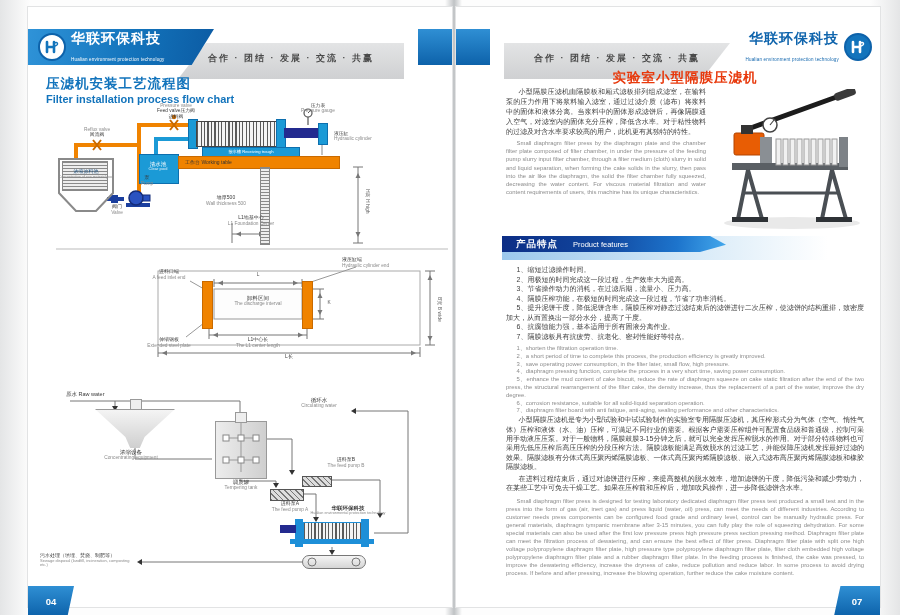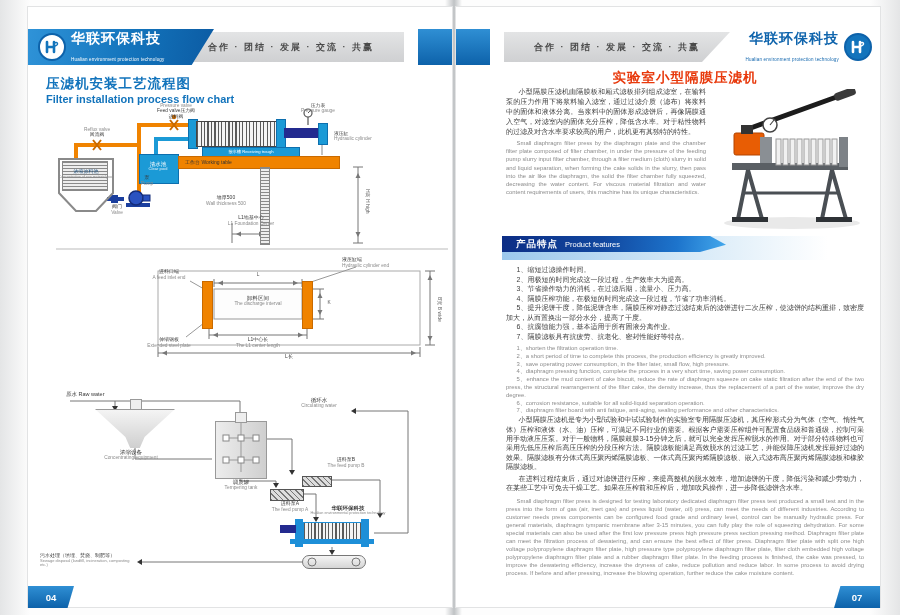--- a/index.html
+++ b/index.html
@@ -5,21 +5,21 @@
   html,body{margin:0;padding:0;}
   body{width:900px;height:615px;position:relative;background:#eceded;
        font-family:"Liberation Sans","DejaVu Sans",sans-serif;overflow:hidden;}
   .spread{position:absolute;inset:0;background:linear-gradient(90deg,#e4e5e6 0,#fdfdfd 30px,#fdfdfd 445px,#cfd1d3 452px,#bfc2c4 454px,#fdfdfd 462px,#fdfdfd 870px,#e4e5e6 100%);}
   .page{position:absolute;top:7px;height:600px;width:424px;background:#fff;box-shadow:0 0 0 1px #e2e3e4;}
   .page.left{left:28px;}
   .page.right{left:456px;}
 
   
   .hdr{position:absolute;left:0;right:0;top:22px;height:36px;}
-  .hdr .gray{position:absolute;top:3px;height:30px;background:linear-gradient(#e3e4e5,#cfd0d2);}
+  .hdr .gray{position:absolute;top:14px;height:36px;background:linear-gradient(#e3e4e5,#cfd0d2);}
   .hdr .slogan{position:absolute;width:100%;text-align:center;top:9px;font-size:9px;font-weight:bold;color:#4a4a4a;letter-spacing:2px;}
   .hdr .bluecap{position:absolute;top:0;width:34px;height:36px;background:linear-gradient(#2f8fd4,#0d62aa);}
   .logo-blk{position:absolute;top:0;height:36px;display:flex;align-items:center;gap:5px;}
   .logo-zh{font-size:14px;font-weight:bold;letter-spacing:1px;line-height:1;}
   .logo-en{font-size:4.5px;letter-spacing:.2px;line-height:1;margin-top:2px;}
   
   .hdr.l .gray{left:150px;right:48px;clip-path:polygon(28px 0,100% 0,100% 100%,0 100%);}
   .hdr.l .blue{position:absolute;left:0;width:186px;height:36px;background:linear-gradient(100deg,#2f93d8 0%,#1374bc 55%,#0c5ba3 100%);clip-path:polygon(0 0,100% 0,88% 100%,0 100%);}
   .hdr.l .bluecap{right:0;}
   .hdr.l .logo-blk{left:10px;color:#fff;}
@@ -51,27 +51,27 @@
   .orangebox{background:#f08300;border:1px solid #c96a00;}
 
   
   .rp{position:absolute;left:50px;right:16px;top:62px;bottom:26px;}
   .photo{float:right;width:150px;height:143px;margin:2px 0 4px 8px;}
   .p-zh{font-size:7px;line-height:10px;color:#3f3f3f;text-align:justify;text-indent:1.8em;margin:0 0 2px 0;}
   .p-en{font-size:5.9px;line-height:8.2px;color:#8c8c8c;text-align:justify;text-indent:1.8em;margin:0;}
   .banner{clear:both;position:relative;height:24px;margin:6px 0 5px -4px;background:linear-gradient(90deg,#9cc8ec 0,#d9ebf8 55%,#fff 90%);}
   .chip{position:absolute;left:0;top:0;height:16px;width:224px;display:flex;align-items:center;gap:7px;padding-left:14px;box-sizing:border-box;color:#fff;background:linear-gradient(95deg,#0c2d85 0%,#11479f 45%,#1d74cc 78%,#43a8ec 100%);clip-path:polygon(0 0,calc(100% - 16px) 0,100% 55%,calc(100% - 26px) 100%,0 100%);}
   .chip .bz{font-size:9.5px;font-weight:bold;letter-spacing:1px;}
-  .chip .be{font-size:7.5px;}
+  .chip .be{font-size:7.5px;margin-left:8px;}
   .li-zh{font-size:7px;line-height:9.5px;color:#3f3f3f;text-indent:1.5em;margin:0;text-align:justify;}
   .li-en{font-size:5.9px;line-height:7.8px;color:#8c8c8c;text-indent:1.8em;margin:0;text-align:justify;}
   .gap4{height:4px;}
 
   
-  .pnum{position:absolute;top:579px;width:46px;height:22px;background:linear-gradient(#2f8fd4,#0d62aa);color:#fff;font-size:9.5px;font-weight:bold;display:flex;align-items:center;justify-content:center;}
+  .pnum{position:absolute;top:579px;width:46px;height:30px;background:linear-gradient(#2f8fd4,#0d62aa);color:#fff;font-size:9.5px;font-weight:bold;display:flex;align-items:center;justify-content:center;}
   .pnum.l{left:0;clip-path:polygon(0 0,100% 0,86% 100%,0 100%);}
   .pnum.r{right:0;clip-path:polygon(14% 0,100% 0,100% 100%,0 100%);}
 </style>
 </head>
 <body>
 
 <div class="spread">
 
   <div class="page left">
 

